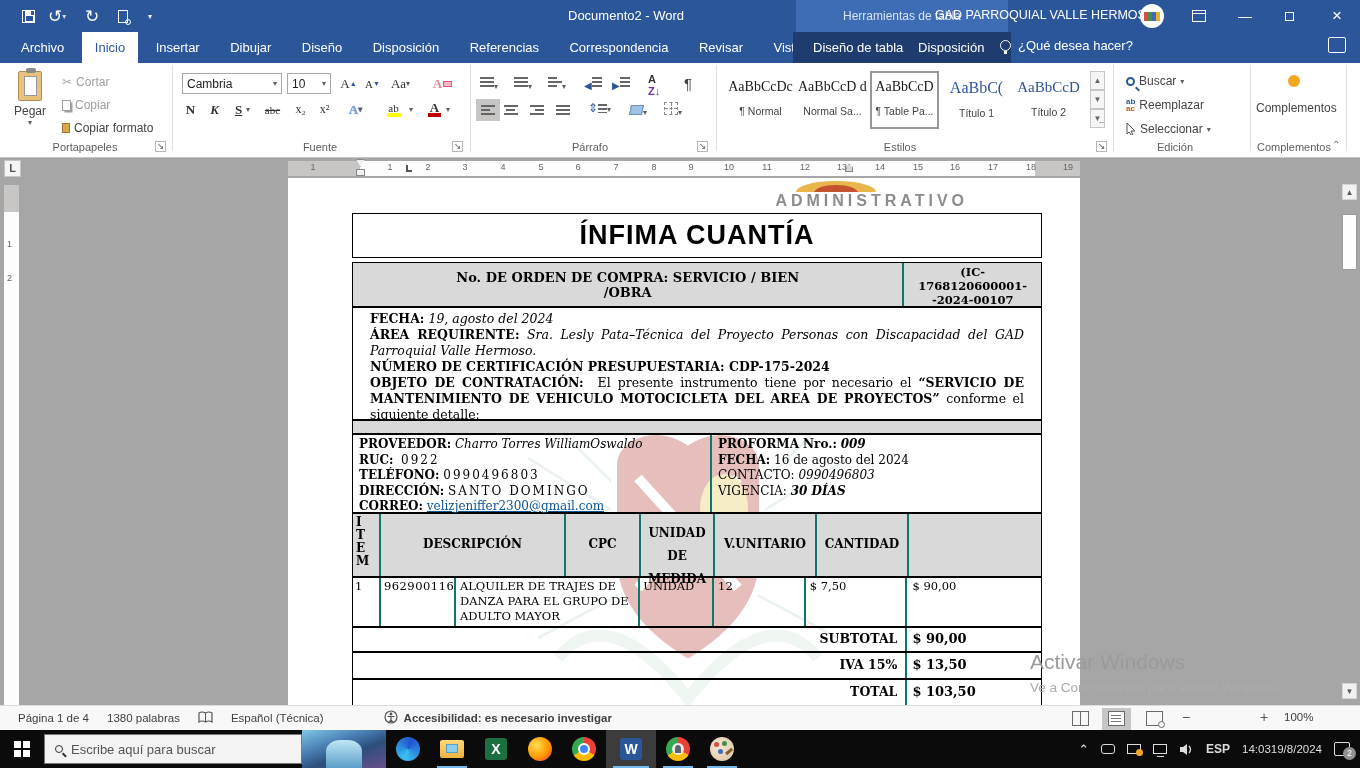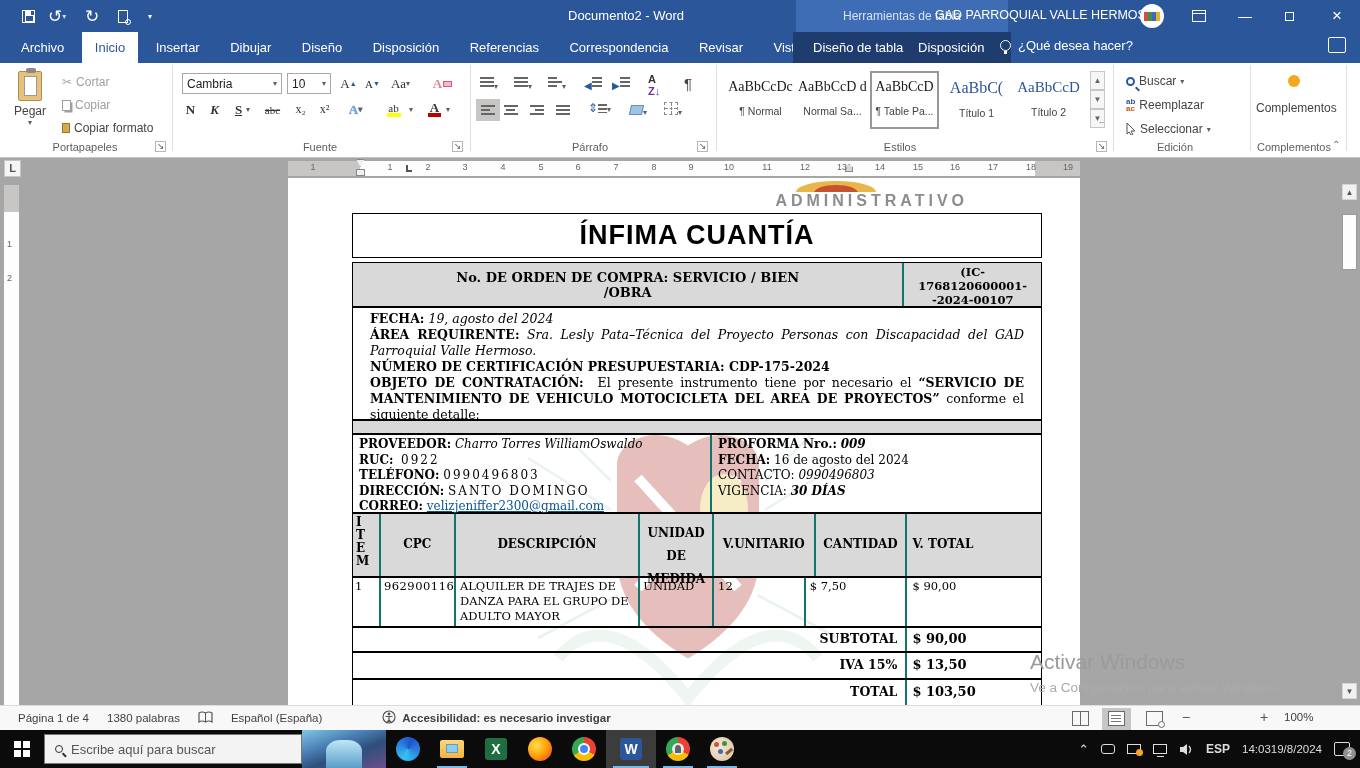--- a/index.html
+++ b/index.html
@@ -407,26 +407,25 @@
         <div style="width:330px;padding:2px 6px">
           <div><span class="lab">PROFORMA Nro.:</span> <span class="ital lab">009</span></div>
           <div><span class="lab">FECHA:</span> <span>16 de agosto del 2024</span></div>
           <div><span>CONTACTO:</span> <span class="ital">0990496803</span></div>
           <div><span>VIGENCIA:</span> <span class="ital lab">30 DÍAS</span></div>
         </div>
       </div>
 
       <div class="trow hdrgray" style="top:335px;height:64px;font-weight:bold;font-size:12px;text-align:center">
         <div class="cellR" style="width:28px;padding:2px 0 0 3px;text-align:left"><span style="display:inline-block;width:11px;word-break:break-all;line-height:13px">ITEM</span></div>
+        <div class="cellR" style="width:185px;line-height:60px">DESCRIPCIÓN</div>
         <div class="cellR" style="width:75px;line-height:60px">CPC</div>
-        <div class="cellR" style="width:185px;line-height:60px">DESCRIPCIÓN</div>
         <div class="cellR" style="width:74px;padding-top:8px;line-height:23px">UNIDAD DE MEDIDA</div>
         <div class="cellR" style="width:102px;line-height:60px">V.UNITARIO</div>
         <div class="cellR" style="width:92px;line-height:60px">CANTIDAD</div>
-        <div style="width:134px;line-height:60px;text-align:left;padding-left:5px">V. TOTAL</div>
       </div>
 
       <div class="trow" style="top:399px;height:50px;font-size:11.5px;line-height:15px">
         <div class="cellR" style="width:28px;padding:1px 2px">1</div>
         <div class="cellR" style="width:75px;padding:1px 3px;letter-spacing:.5px">962900116</div>
         <div class="cellR" style="width:185px;padding:1px 4px">ALQUILER DE TRAJES DE DANZA PARA EL GRUPO DE ADULTO MAYOR</div>
         <div class="cellR" style="width:74px;padding:1px 3px">UNIDAD</div>
         <div class="cellR" style="width:92px;padding:1px 4px">12</div>
         <div class="cellR" style="width:102px;padding:1px 4px">$ 7,50</div>
         <div style="width:134px;padding:1px 5px">$ 90,00</div>
@@ -456,21 +455,21 @@
     <div class="sbar abs" style="top:505px;height:16px">▼</div>
   </div>
 
   <div id="statusbar" class="abs">
     <span class="sb-item">Página 1 de 4</span>
     <span class="sb-item">1380 palabras</span>
     <span class="sb-item"><svg width="15" height="13">
           <path d="M1,2 Q4,0 7.5,2 Q11,0 14,2 L14,11 Q11,9 7.5,11 Q4,9 1,11 Z" fill="none" stroke="#555" stroke-width="1.2"></path>
           <line x1="7.5" y1="2" x2="7.5" y2="11" stroke="#555"></line>
         </svg></span>
-    <span class="sb-item">Español (España)</span>
+    <span class="sb-item">Español (Técnica)</span>
     <span class="sb-item" style="margin-left:60px"><svg width="14" height="14">
           <circle cx="7" cy="7" r="6" fill="none" stroke="#555" stroke-width="1.2"></circle>
           <circle cx="7" cy="4" r="1.4" fill="#555"></circle>
           <path d="M3.5,6.5 H10.5 M7,7 V10 M7,10 L4.8,12.5 M7,10 L9.2,12.5" stroke="#555" stroke-width="1.2" fill="none"></path>
         </svg></span>
     <span class="sb-item" style="margin-left:6px;font-weight:bold">Accesibilidad: es necesario investigar</span>
     <span class="abs" style="left:1072px;top:5px"><span class="viewico"><span class="abs" style="left:7px;top:0;bottom:0;border-left:1px solid #6a6a6a"></span></span></span>
     <span class="abs active-btn" style="left:1102px;top:2px;padding:3px 6px"><span class="viewico" style="background:#fff"><span class="abs" style="left:2px;top:3px;width:10px;border-top:1px solid #777"></span><span class="abs" style="left:2px;top:6px;width:10px;border-top:1px solid #777"></span><span class="abs" style="left:2px;top:9px;width:10px;border-top:1px solid #777"></span></span></span>
     <span class="abs" style="left:1146px;top:5px"><span class="viewico"><span class="abs" style="right:-3px;bottom:-3px;width:7px;height:7px;border:1px solid #6a6a6a;border-radius:50%;background:#f8f8f8"></span></span></span>
     <span class="abs" style="left:1182px;top:3px;font-size:14px;color:#555">−</span>

